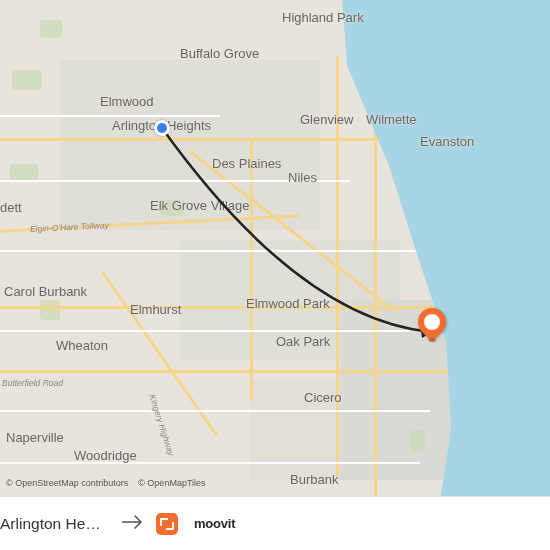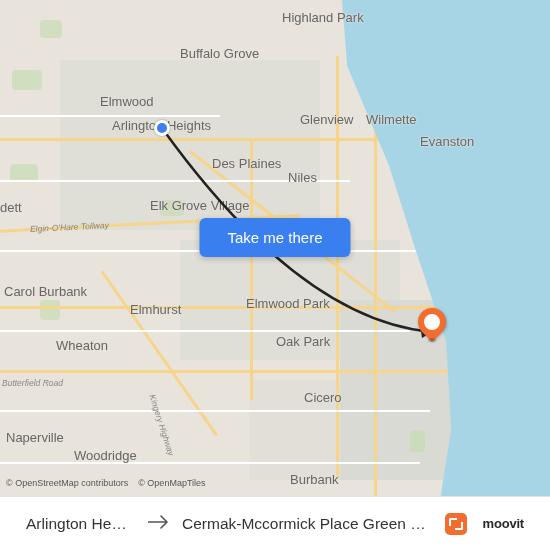--- a/index.html
+++ b/index.html
@@ -61,21 +61,21 @@
 
   .cta-button { position: absolute; top: 218px; left: 50%; transform: translateX(-50%);
                 background: #3a7ff0; color: #fff; font-size: 15px; font-weight: 500;
                 padding: 11px 28px; border-radius: 6px; border: none; cursor: pointer;
                 box-shadow: 0 2px 6px rgba(0,0,0,.2); }
 
   .attribution { position: absolute; left: 6px; bottom: 62px; font-size: 9px; color: #555; }
   .attribution span + span::before { content: "   "; white-space:pre; }
 
   .footer { position: absolute; left:0; right:0; bottom:0; height:54px; background:#fff;
-            display:flex; align-items:center; padding: 0 26px; gap:12px;
+            display:flex; align-items:center; padding: 0 0; gap:12px;
             border-top:1px solid #e2e2e2; }
   .footer .loc { font-size: 15.5px; color:#333; white-space:nowrap; overflow:hidden; text-overflow:ellipsis; }
   .footer .from { flex: 0 0 110px; }
   .footer .arrow { flex: 0 0 auto; color:#666; }
   .footer .to { flex:1; min-width:0; }
   .moovit-logo { flex:0 0 auto; display:flex; align-items:center; gap:16px; }
   .moovit-mark { width:22px; height:22px; background:#f26d2f; border-radius:5px; position:relative; }
   .moovit-mark::before { content:""; position:absolute; left:4px; top:5px; width:6px; height:6px; border:2px solid #fff; border-right:none; border-bottom:none; border-radius:2px 0 0 0; }
   .moovit-mark::after { content:""; position:absolute; right:4px; bottom:5px; width:6px; height:6px; border:2px solid #fff; border-left:none; border-top:none; border-radius:0 0 2px 0; }
   .moovit-text { font-size:13px; font-weight:700; color:#292929; letter-spacing:-.2px; }
@@ -150,33 +150,31 @@
     <path d="M 162 128 Q 300 320 432 332" stroke="#222" stroke-width="2.5" fill="none"></path>
     <polygon points="432,332 420,324 422,338" fill="#222"></polygon>
   </svg>
 
   <div class="marker start-marker"></div>
   <div class="end-marker-wrap">
     <div class="end-pin"></div>
     <div class="end-dot"></div>
   </div>
 
-  <button class="cta-button">Take me there</button>
 
   <div class="attribution">
     <span>© OpenStreetMap contributors</span>
     <span>© OpenMapTiles</span>
   </div>
 </div>
 
 <div class="footer">
   <div class="loc from">Arlington He…</div>
   <div class="arrow">
     <svg width="22" height="14" viewBox="0 0 22 14">
         <path d="M0 7h18M13 1l6 6-6 6" stroke="#555" stroke-width="1.6" fill="none" stroke-linecap="round" stroke-linejoin="round"></path>
       </svg>
   </div>
-  <div class="loc to">Cermak-Mccormick Place Green Li…</div>
   <div class="moovit-logo">
     <div class="moovit-mark"></div>
     <div class="moovit-text">moovit</div>
   </div>
 </div>
 
 </body></html>

